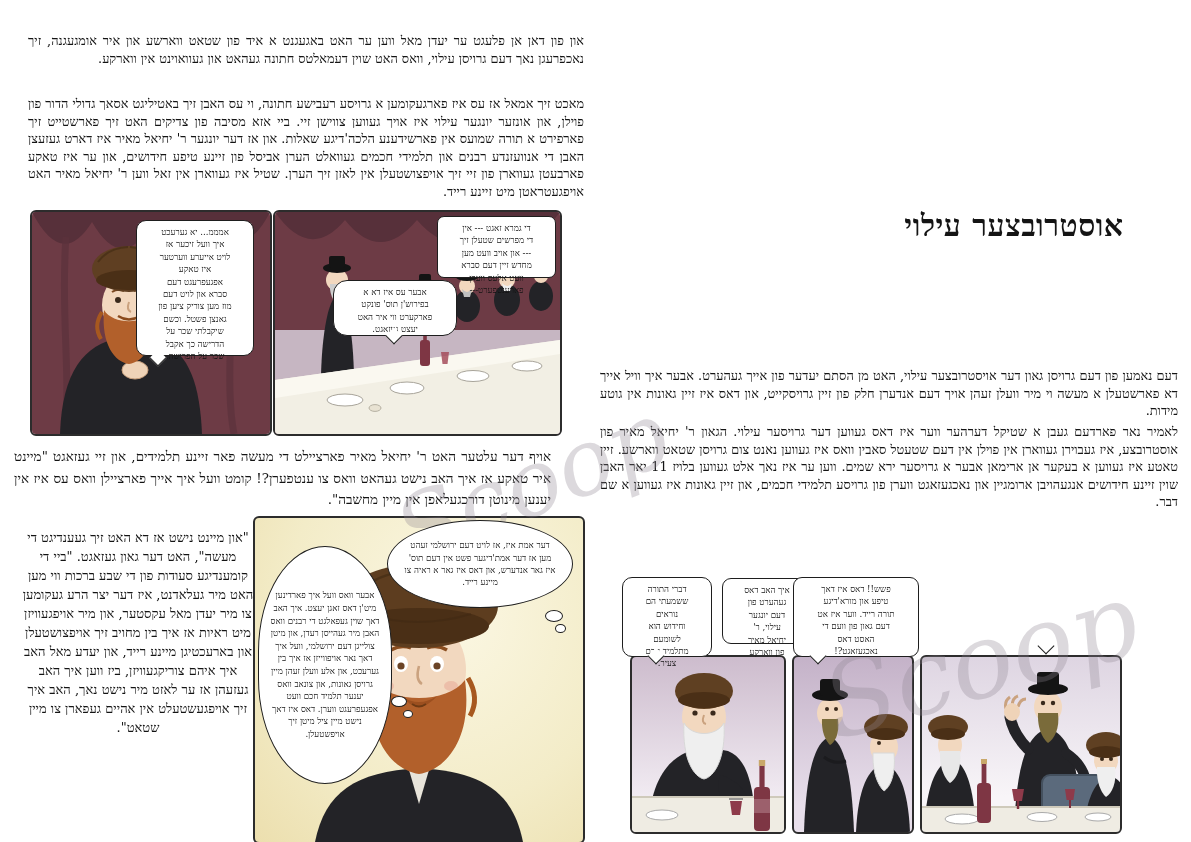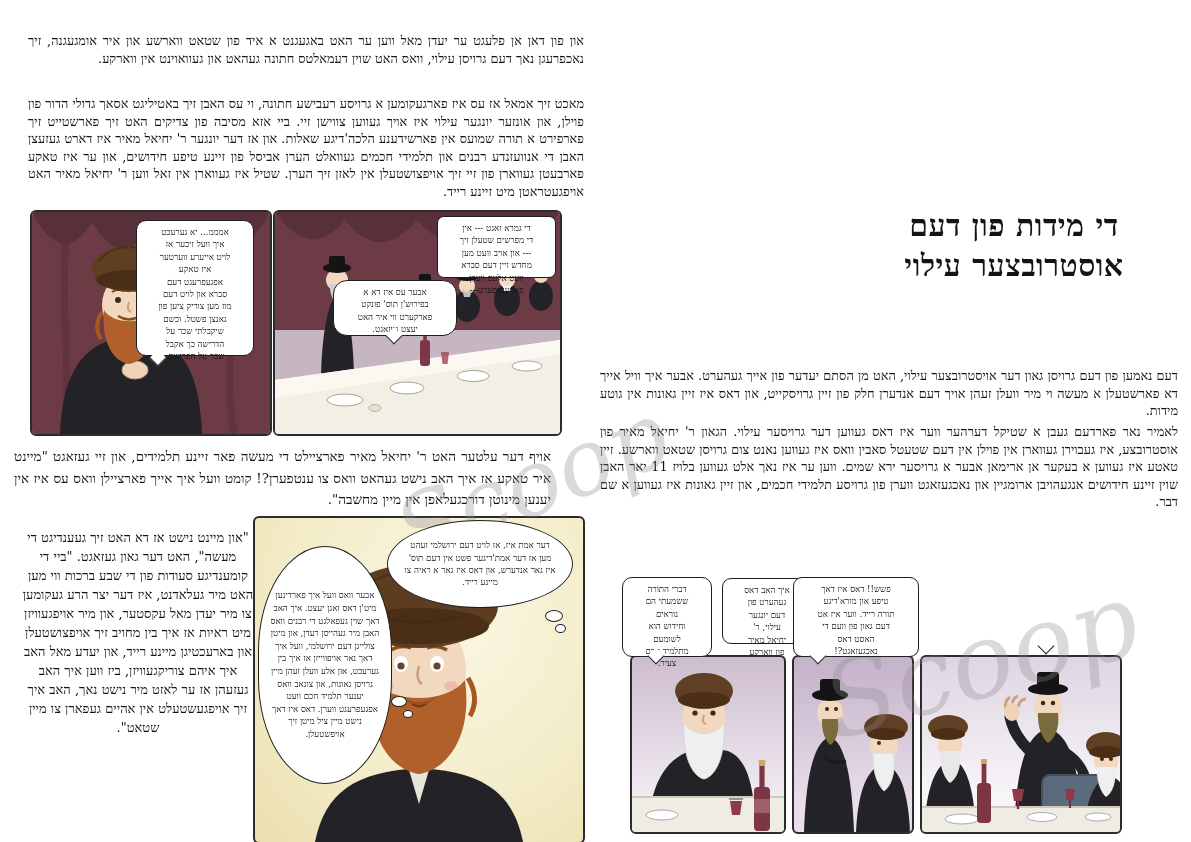--- a/index.html
+++ b/index.html
@@ -159,21 +159,20 @@
     </svg>
     <div class="bubble thought yid" style="left:3px;top:28px;width:134px;height:238px;border-radius:52% 52% 52% 52% / 46%;padding:20px 10px;font-size:8.6px;line-height:12.6px;">אבער וואס וועל איך פארדינען מיט'ן דאס זאגן יעצט. איך האב דאך שוין געפאלגט די רבנים וואס האבן מיר געהייסן רעדן, און מיטן צולייגן דעם ירושלמי, וועל איך דאך נאר אויפווייזן אז איך בין גערעכט, און אלע וועלן זעהן מיין גרויסן גאונות, און צונאב וואס יענער תלמיד חכם וועט אפגעפרעגט ווערן. דאס איז דאך נישט מיין ציל מיטן זיך אויפשטעלן.</div>
     <div class="tdot" style="left:136px;top:178px;width:14px;height:9px;"></div>
     <div class="tdot" style="left:148px;top:192px;width:8px;height:6px;"></div>
     <div class="bubble thought yid" style="left:132px;top:2px;width:186px;height:88px;border-radius:50%;padding:12px 16px;font-size:8.6px;line-height:12.4px;">דער אמת איז, אז לויט דעם ירושלמי זעהט מען אז דער אמת'דיגער פשט אין דעם תוס' איז גאר אנדערש, און דאס איז גאר א ראיה צו מיינע רייד.</div>
     <div class="tdot" style="left:290px;top:92px;width:16px;height:10px;"></div>
     <div class="tdot" style="left:300px;top:106px;width:9px;height:7px;"></div>
   </div>
 
   <div class="abs yid title" style="left:858px;top:206px;width:312px;">
-    <div>די מידות פון דעם</div>
     <div>אוסטרובצער עילוי</div>
   </div>
   <div class="abs yid body-text" style="left:600px;top:367px;width:578px;">דעם נאמען פון דעם גרויסן גאון דער אויסטרובצער עילוי, האט מן הסתם יעדער פון אייך געהערט. אבער איך וויל אייך דא פארשטעלן א מעשה וי מיר וועלן זעהן אויך דעם אנדערן חלק פון זיין גרויסקייט, און דאס איז זיין גאונות אין גוטע מידות.</div>
   <div class="abs yid body-text" style="left:600px;top:423px;width:578px;">לאמיר נאר פארדעם געבן א שטיקל דערהער ווער איז דאס געווען דער גרויסער עילוי. הגאון ר' יחיאל מאיר פון אוסטרובצע, איז געבוירן געווארן אין פוילן אין דעם שטעטל סאבין וואס איז געווען נאנט צום גרויסן שטאט ווארשע. זיין טאטע איז געווען א בעקער אן ארימאן אבער א גרויסער ירא שמים. ווען ער איז נאך אלט געווען בלויז 11 יאר האבן שוין זיינע חידושים אנגעהויבן ארומגיין און נאכגעזאגט ווערן פון גרויסע תלמידי חכמים, און זיין גאונות איז געווען א שם דבר.</div>
 
   <div class="panel" style="left:630px;top:655px;width:152px;height:175px;background:linear-gradient(180deg,#cdbccd 0%,#f1ebf2 80%);">
     <svg width="152" height="175" viewBox="0 0 152 175">
       <path d="M16,175 C18,118 40,94 74,90 L96,94 C116,102 122,130 124,175 Z" fill="#232327"></path>
       <path d="M88,118 C104,122 114,134 118,146 L98,154 C88,146 84,132 88,118 Z" fill="#232327"></path>
       <ellipse cx="102" cy="150" rx="12" ry="8" fill="#efd3b8" stroke="#caa27f" stroke-width="1"></ellipse>

